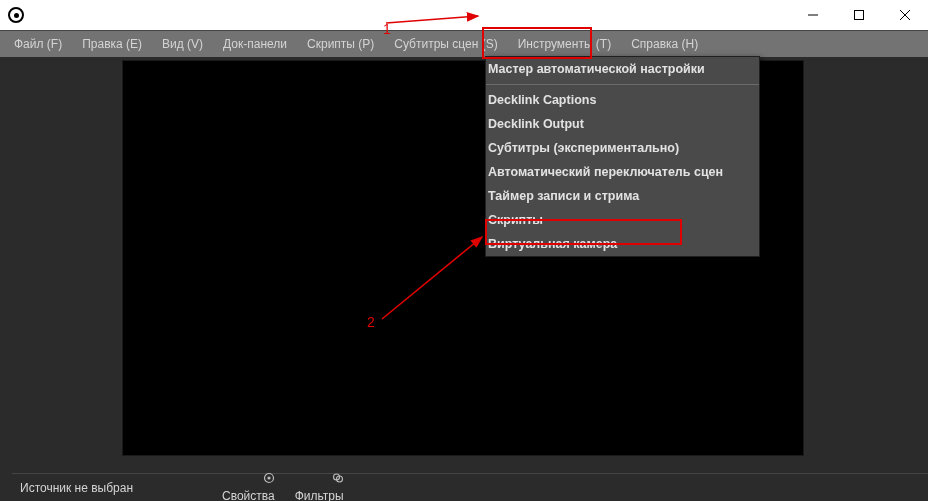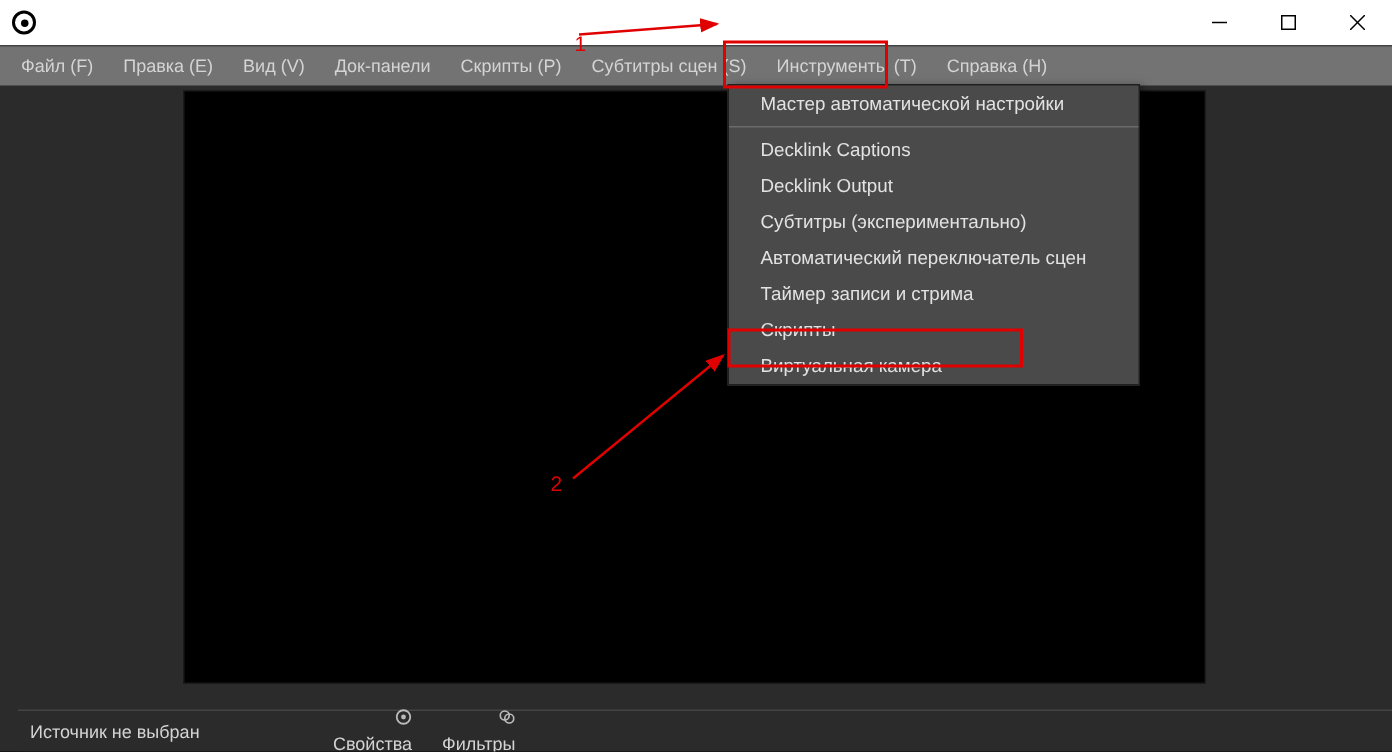--- a/index.html
+++ b/index.html
@@ -16,21 +16,21 @@
 
     
     .menubar { height: 27px; background: #737373; border-top: 1px solid #444; display: flex; align-items: center; padding-left: 4px; }
     .menu-item { color: #d4d4d4; font-size: 12px; padding: 4px 10px; cursor: pointer; }
 
     
     .preview-area { position: absolute; left: 122px; top: 60px; width: 682px; height: 396px; background: #000; border: 1px solid #1a1a1a; }
 
     
     .dropdown { position: absolute; left: 485px; top: 56px; width: 275px; background: #4a4a4a; border: 1px solid #202020; box-shadow: 2px 2px 6px rgba(0,0,0,0.55); }
-    .dropdown-item { color: #e2e2e2; font-size: 12.5px; padding: 5px 21px; cursor: pointer; }
+    .dropdown-item { color: #e2e2e2; font-size: 12.5px; padding: 5px 2px; cursor: pointer; font-weight: bold; }
     .dropdown-sep { height: 1px; background: #6b6b6b; margin: 3px 0; }
 
     
     .redbox1 { position: absolute; left: 482px; top: 27px; width: 110px; height: 32px; border: 2px solid #e00000; pointer-events: none; }
     .redbox2 { position: absolute; left: 485px; top: 219px; width: 197px; height: 26px; border: 2px solid #e00000; pointer-events: none; }
 
     
     .arrow-svg { position: absolute; pointer-events: none; }
     .anno-num { position: absolute; color: #e00000; font-size: 14px; font-weight: 500; pointer-events: none; }
 

